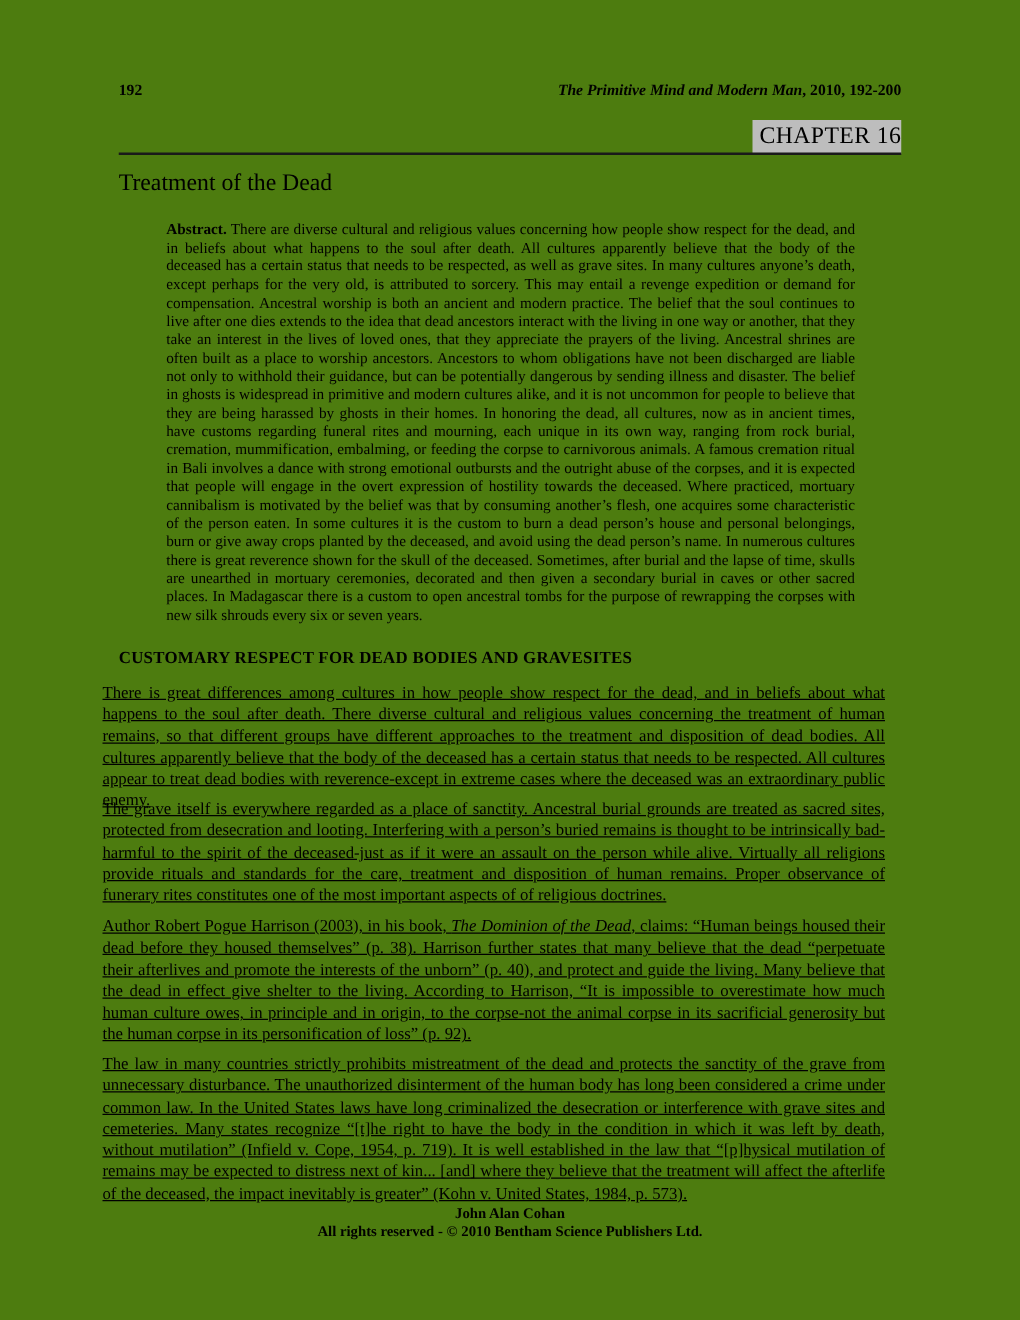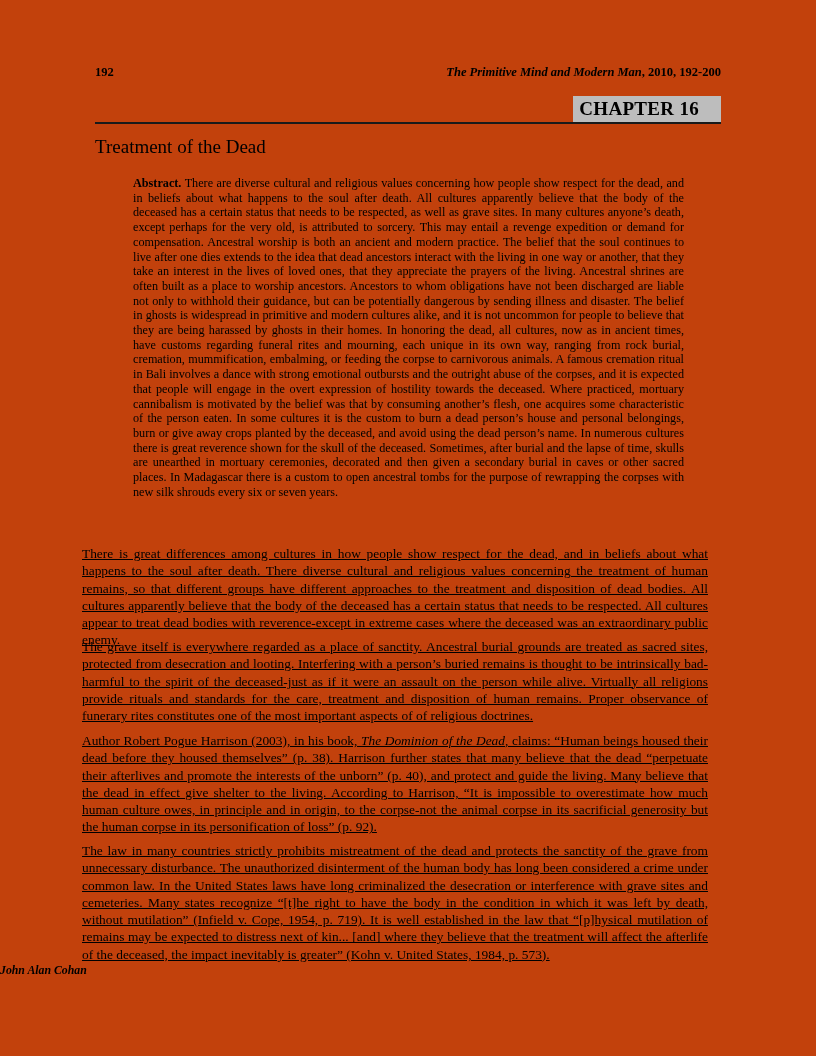--- a/index.html
+++ b/index.html
@@ -1,21 +1,21 @@
 <!DOCTYPE html>
 <html><head>
 <meta charset="utf-8">
 <style>
   * { margin: 0; padding: 0; box-sizing: border-box; }
   html, body { background: #ffffff; }
   .page {
     position: relative;
     width: 816px;
     height: 1056px;
-    background: #c2410c;
+    background: #4d7c0f;
     font-family: "Liberation Serif", serif;
     color: #000000;
     overflow: hidden;
   }
   .running-header {
     position: absolute;
     top: 65px;
     left: 95px;
     width: 626px;
     font-size: 12.5px;
@@ -35,22 +35,22 @@
     position: absolute;
     top: 96px;
     left: 95px;
     width: 626px;
     text-align: right;
   }
   .chapter-box {
     display: inline-block;
     background: #bdbdbd;
     font-size: 19px;
-    font-weight: bold;
-    padding: 2px 22px 3px 6px;
+    font-weight: normal;
+    padding: 2px 0 3px 6px;
     letter-spacing: 0.3px;
   }
   .rule {
     position: absolute;
     top: 122px;
     left: 95px;
     width: 626px;
     height: 2px;
     background: #1a1a1a;
   }
@@ -92,25 +92,24 @@
   .p1 { top: 545px; }
   .p2 { top: 638px; }
   .p3 { top: 732px; }
   .p4 { top: 842px; }
   .book-title-italic { font-style: italic; margin-top: 20px; }
   .page-footer {
     position: absolute;
     top: 963px;
     left: 0;
     width: 100%;
-    text-align: left;
+    text-align: center;
     font-size: 11.8px;
     font-weight: bold;
     line-height: 14.5px;
-    font-style: italic;
   }
 </style>
 </head>
 <body>
 
 <div class="page">
 
   <div class="running-header">
     <span class="page-num">192</span>
     <div class="journal">
@@ -121,26 +120,28 @@
   <div class="chapter-row">
     <span class="chapter-box">CHAPTER 16</span>
   </div>
 
   <div class="rule"></div>
 
   <h1 class="chapter-title">Treatment of the Dead</h1>
 
   <p class="abstract"><span class="abstract-label">Abstract.</span><span> There are diverse cultural and religious values concerning how people show respect for the dead, and in beliefs about what happens to the soul after death. All cultures apparently believe that the body of the deceased has a certain status that needs to be respected, as well as grave sites. In many cultures anyone’s death, except perhaps for the very old, is attributed to sorcery. This may entail a revenge expedition or demand for compensation. Ancestral worship is both an ancient and modern practice. The belief that the soul continues to live after one dies extends to the idea that dead ancestors interact with the living in one way or another, that they take an interest in the lives of loved ones, that they appreciate the prayers of the living. Ancestral shrines are often built as a place to worship ancestors. Ancestors to whom obligations have not been discharged are liable not only to withhold their guidance, but can be potentially dangerous by sending illness and disaster. The belief in ghosts is widespread in primitive and modern cultures alike, and it is not uncommon for people to believe that they are being harassed by ghosts in their homes. In honoring the dead, all cultures, now as in ancient times, have customs regarding funeral rites and mourning, each unique in its own way, ranging from rock burial, cremation, mummification, embalming, or feeding the corpse to carnivorous animals. A famous cremation ritual in Bali involves a dance with strong emotional outbursts and the outright abuse of the corpses, and it is expected that people will engage in the overt expression of hostility towards the deceased. Where practiced, mortuary cannibalism is motivated by the belief was that by consuming another’s flesh, one acquires some characteristic of the person eaten. In some cultures it is the custom to burn a dead person’s house and personal belongings, burn or give away crops planted by the deceased, and avoid using the dead person’s name. In numerous cultures there is great reverence shown for the skull of the deceased. Sometimes, after burial and the lapse of time, skulls are unearthed in mortuary ceremonies, decorated and then given a secondary burial in caves or other sacred places. In Madagascar there is a custom to open ancestral tombs for the purpose of rewrapping the corpses with new silk shrouds every six or seven years.</span></p>
 
+  <h2 class="section-heading">CUSTOMARY RESPECT FOR DEAD BODIES AND GRAVESITES</h2>
 
   <p class="body-para p1">There is great differences among cultures in how people show respect for the dead, and in beliefs about what happens to the soul after death. There diverse cultural and religious values concerning the treatment of human remains, so that different groups have different approaches to the treatment and disposition of dead bodies. All cultures apparently believe that the body of the deceased has a certain status that needs to be respected. All cultures appear to treat dead bodies with reverence-except in extreme cases where the deceased was an extraordinary public enemy.</p>
 
   <p class="body-para p2">The grave itself is everywhere regarded as a place of sanctity. Ancestral burial grounds are treated as sacred sites, protected from desecration and looting. Interfering with a person’s buried remains is thought to be intrinsically bad-harmful to the spirit of the deceased-just as if it were an assault on the person while alive. Virtually all religions provide rituals and standards for the care, treatment and disposition of human remains. Proper observance of funerary rites constitutes one of the most important aspects of of religious doctrines.</p>
 
   <p class="body-para p3"><span>Author Robert Pogue Harrison (2003), in his book, </span><span class="book-title-italic">The Dominion of the Dead</span><span>, claims: “Human beings housed their dead before they housed themselves” (p. 38). Harrison further states that many believe that the dead “perpetuate their afterlives and promote the interests of the unborn” (p. 40), and protect and guide the living. Many believe that the dead in effect give shelter to the living. According to Harrison, “It is impossible to overestimate how much human culture owes, in principle and in origin, to the corpse-not the animal corpse in its sacrificial generosity but the human corpse in its personification of loss” (p. 92).</span></p>
 
   <p class="body-para p4">The law in many countries strictly prohibits mistreatment of the dead and protects the sanctity of the grave from unnecessary disturbance. The unauthorized disinterment of the human body has long been considered a crime under common law. In the United States laws have long criminalized the desecration or interference with grave sites and cemeteries. Many states recognize “[t]he right to have the body in the condition in which it was left by death, without mutilation” (Infield v. Cope, 1954, p. 719). It is well established in the law that “[p]hysical mutilation of remains may be expected to distress next of kin... [and] where they believe that the treatment will affect the afterlife of the deceased, the impact inevitably is greater” (Kohn v. United States, 1984, p. 573).</p>
 
   <div class="page-footer">
     <div>John Alan Cohan</div>
+    <div>All rights reserved - © 2010 Bentham Science Publishers Ltd.</div>
   </div>
 
 </div>
 
 </body></html>

